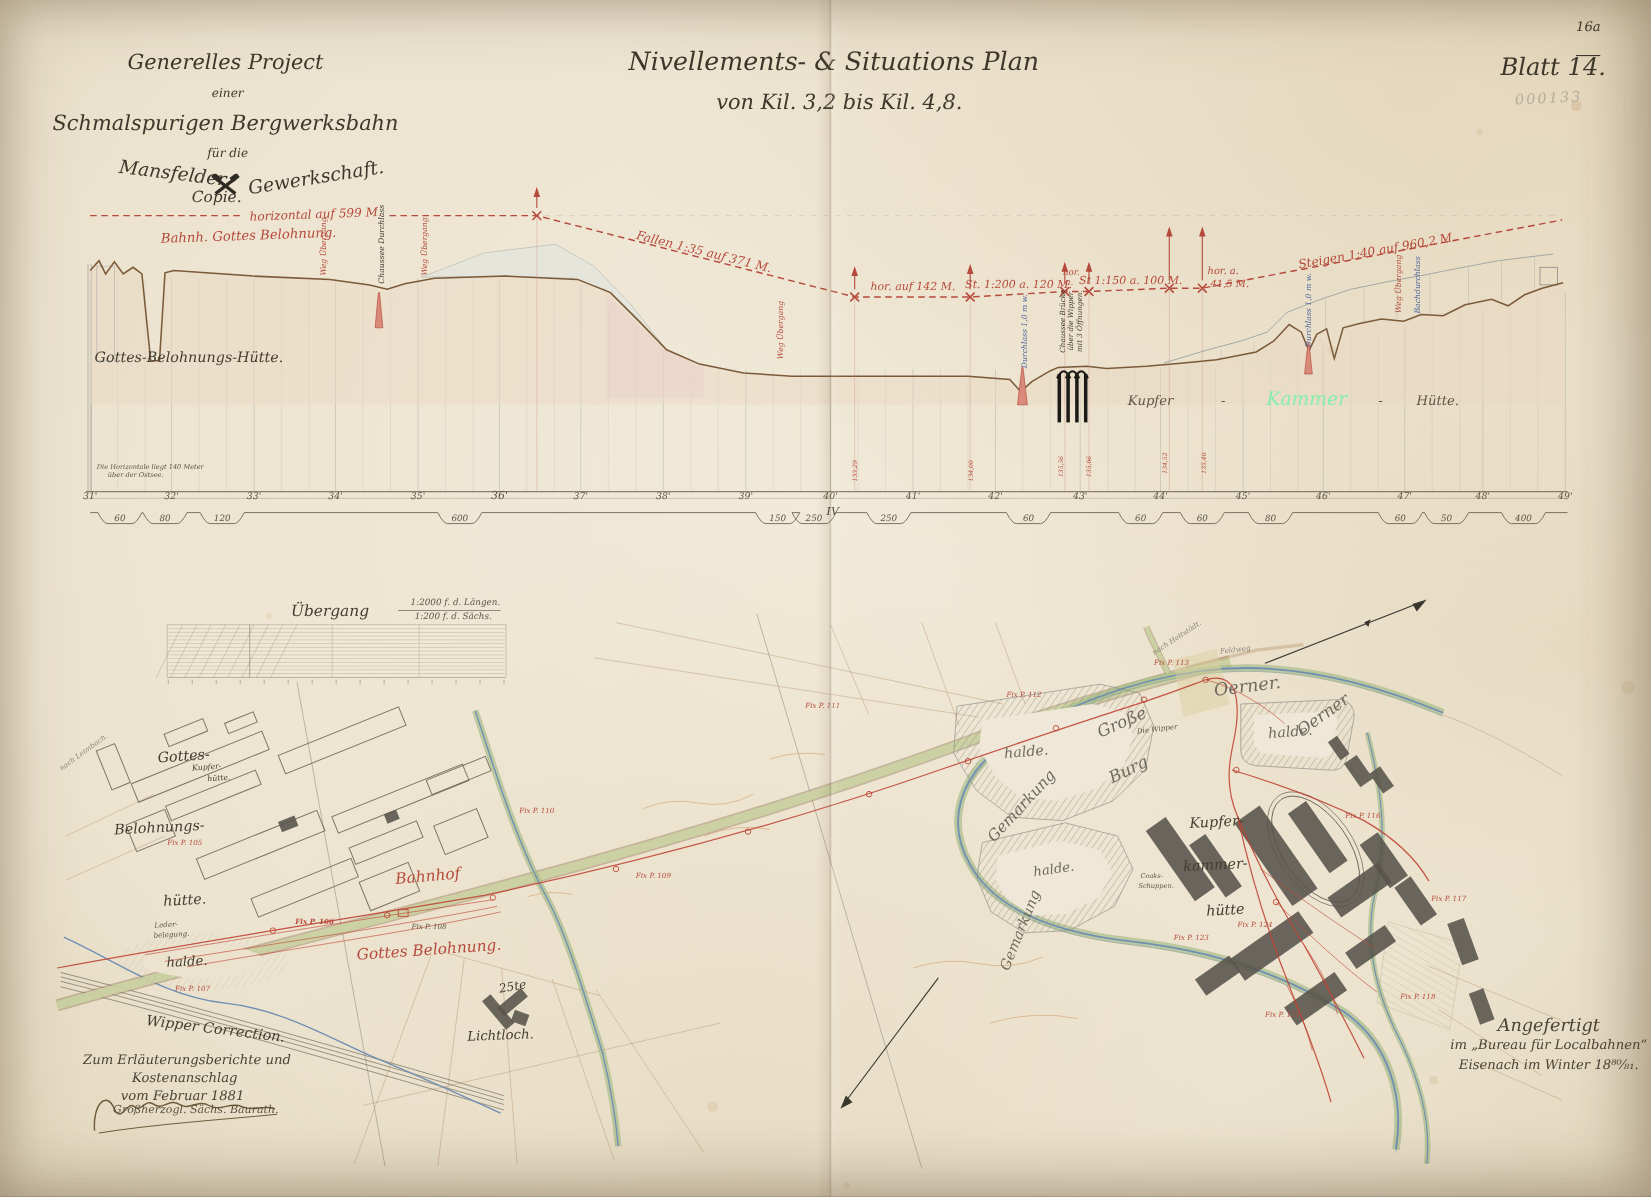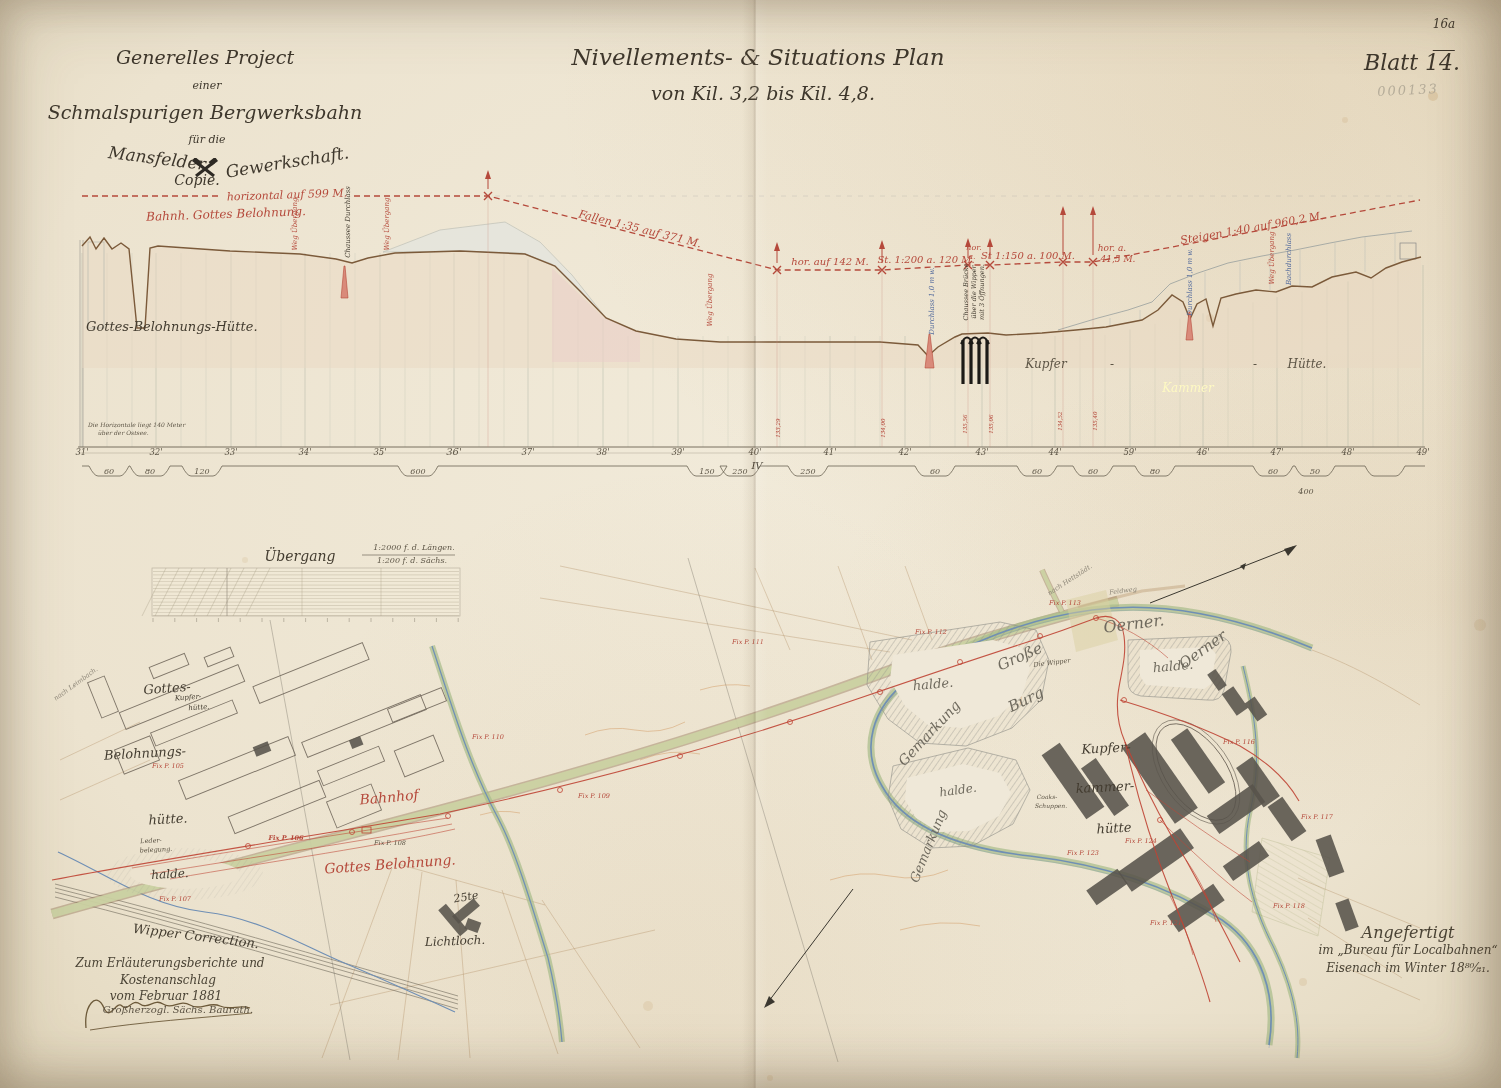--- a/index.html
+++ b/index.html
@@ -469,56 +469,56 @@
       <span class="lbl" style="left: 932px; top: 301px; font-size: 7px; color: rgb(81, 105, 156); transform: translate(-50%, -50%) rotate(-90deg);">Durchlass 1,0 m w.</span>
       <span class="lbl" style="left: 966px; top: 292px; font-size: 6.5px; color: rgb(67, 60, 48); transform: translate(-50%, -50%) rotate(-90deg);">Chaussee Brücke</span>
       <span class="lbl" style="left: 974px; top: 292px; font-size: 6.5px; color: rgb(67, 60, 48); transform: translate(-50%, -50%) rotate(-90deg);">über die Wipper</span>
       <span class="lbl" style="left: 982px; top: 292px; font-size: 6.5px; color: rgb(67, 60, 48); transform: translate(-50%, -50%) rotate(-90deg);">mit 3 Öffnungen.</span>
       <span class="lbl" style="left: 1190px; top: 282px; font-size: 7px; color: rgb(81, 105, 156); transform: translate(-50%, -50%) rotate(-90deg);">Durchlass 1,0 m w.</span>
       <span class="lbl" style="left: 1272px; top: 258px; font-size: 7px; color: rgb(181, 73, 59); transform: translate(-50%, -50%) rotate(-90deg);">Weg Übergang</span>
       <span class="lbl" style="left: 1289px; top: 259px; font-size: 7px; color: rgb(81, 105, 156); transform: translate(-50%, -50%) rotate(-90deg);">Bachdurchlass</span>
       <span class="lbl" style="left: 86px; top: 326px; font-size: 13px; color: rgb(67, 60, 48); transform-origin: left center; transform: translate(0px, -50%) rotate(0deg);">Gottes-Belohnungs-Hütte.</span>
       <span class="lbl" style="left: 1046px; top: 364px; font-size: 12px; color: rgb(93, 85, 70); transform: translate(-50%, -50%) rotate(0deg);">Kupfer</span>
       <span class="lbl" style="left: 1112px; top: 364px; font-size: 12px; color: rgb(93, 85, 70); transform: translate(-50%, -50%) rotate(0deg);">-</span>
-      <span class="lbl" style="left: 1188px; top: 364px; font-size: 12px; color: #fef9c3; transform: translate(-50%, -50%) rotate(0deg); margin-top: 24px;">Kammer</span>
+      <span class="lbl" style="left: 1188px; top: 364px; font-size: 17px; color: #86efac; transform: translate(-50%, -50%) rotate(0deg);">Kammer</span>
       <span class="lbl" style="left: 1255px; top: 364px; font-size: 12px; color: rgb(93, 85, 70); transform: translate(-50%, -50%) rotate(0deg);">-</span>
       <span class="lbl" style="left: 1307px; top: 364px; font-size: 12px; color: rgb(93, 85, 70); transform: translate(-50%, -50%) rotate(0deg);">Hütte.</span>
       <span class="lbl" style="left: 82px; top: 452px; font-size: 8.5px; color: rgb(93, 85, 70); transform: translate(-50%, -50%) rotate(0deg);">31'</span>
       <span class="lbl" style="left: 156px; top: 452px; font-size: 8.5px; color: rgb(93, 85, 70); transform: translate(-50%, -50%) rotate(0deg);">32'</span>
       <span class="lbl" style="left: 231px; top: 452px; font-size: 8.5px; color: rgb(93, 85, 70); transform: translate(-50%, -50%) rotate(0deg);">33'</span>
       <span class="lbl" style="left: 305px; top: 452px; font-size: 8.5px; color: rgb(93, 85, 70); transform: translate(-50%, -50%) rotate(0deg);">34'</span>
       <span class="lbl" style="left: 380px; top: 452px; font-size: 8.5px; color: rgb(93, 85, 70); transform: translate(-50%, -50%) rotate(0deg);">35'</span>
       <span class="lbl" style="left: 454px; top: 452px; font-size: 10px; color: rgb(93, 85, 70); transform: translate(-50%, -50%) rotate(0deg);">36'</span>
       <span class="lbl" style="left: 528px; top: 452px; font-size: 8.5px; color: rgb(93, 85, 70); transform: translate(-50%, -50%) rotate(0deg);">37'</span>
       <span class="lbl" style="left: 603px; top: 452px; font-size: 8.5px; color: rgb(93, 85, 70); transform: translate(-50%, -50%) rotate(0deg);">38'</span>
       <span class="lbl" style="left: 678px; top: 452px; font-size: 8.5px; color: rgb(93, 85, 70); transform: translate(-50%, -50%) rotate(0deg);">39'</span>
       <span class="lbl" style="left: 755px; top: 452px; font-size: 8.5px; color: rgb(93, 85, 70); transform: translate(-50%, -50%) rotate(0deg);">40'</span>
       <span class="lbl" style="left: 830px; top: 452px; font-size: 8.5px; color: rgb(93, 85, 70); transform: translate(-50%, -50%) rotate(0deg);">41'</span>
       <span class="lbl" style="left: 905px; top: 452px; font-size: 8.5px; color: rgb(93, 85, 70); transform: translate(-50%, -50%) rotate(0deg);">42'</span>
       <span class="lbl" style="left: 982px; top: 452px; font-size: 8.5px; color: rgb(93, 85, 70); transform: translate(-50%, -50%) rotate(0deg);">43'</span>
       <span class="lbl" style="left: 1055px; top: 452px; font-size: 8.5px; color: rgb(93, 85, 70); transform: translate(-50%, -50%) rotate(0deg);">44'</span>
-      <span class="lbl" style="left: 1130px; top: 452px; font-size: 8.5px; color: rgb(93, 85, 70); transform: translate(-50%, -50%) rotate(0deg);">59'</span>
+      <span class="lbl" style="left: 1130px; top: 452px; font-size: 8.5px; color: rgb(93, 85, 70); transform: translate(-50%, -50%) rotate(0deg);">45'</span>
       <span class="lbl" style="left: 1203px; top: 452px; font-size: 8.5px; color: rgb(93, 85, 70); transform: translate(-50%, -50%) rotate(0deg);">46'</span>
       <span class="lbl" style="left: 1277px; top: 452px; font-size: 8.5px; color: rgb(93, 85, 70); transform: translate(-50%, -50%) rotate(0deg);">47'</span>
       <span class="lbl" style="left: 1348px; top: 452px; font-size: 8.5px; color: rgb(93, 85, 70); transform: translate(-50%, -50%) rotate(0deg);">48'</span>
       <span class="lbl" style="left: 1423px; top: 452px; font-size: 8.5px; color: rgb(93, 85, 70); transform: translate(-50%, -50%) rotate(0deg);">49'</span>
       <span class="lbl" style="left: 109px; top: 472px; font-size: 8px; color: rgb(93, 85, 70); transform: translate(-50%, -50%) rotate(0deg);">60</span>
       <span class="lbl" style="left: 150px; top: 472px; font-size: 8px; color: rgb(93, 85, 70); transform: translate(-50%, -50%) rotate(0deg);">80</span>
       <span class="lbl" style="left: 202px; top: 472px; font-size: 8px; color: rgb(93, 85, 70); transform: translate(-50%, -50%) rotate(0deg);">120</span>
       <span class="lbl" style="left: 418px; top: 472px; font-size: 8px; color: rgb(93, 85, 70); transform: translate(-50%, -50%) rotate(0deg);">600</span>
       <span class="lbl" style="left: 707px; top: 472px; font-size: 8px; color: rgb(93, 85, 70); transform: translate(-50%, -50%) rotate(0deg);">150</span>
       <span class="lbl" style="left: 740px; top: 472px; font-size: 8px; color: rgb(93, 85, 70); transform: translate(-50%, -50%) rotate(0deg);">250</span>
       <span class="lbl" style="left: 808px; top: 472px; font-size: 8px; color: rgb(93, 85, 70); transform: translate(-50%, -50%) rotate(0deg);">250</span>
       <span class="lbl" style="left: 935px; top: 472px; font-size: 8px; color: rgb(93, 85, 70); transform: translate(-50%, -50%) rotate(0deg);">60</span>
       <span class="lbl" style="left: 1037px; top: 472px; font-size: 8px; color: rgb(93, 85, 70); transform: translate(-50%, -50%) rotate(0deg);">60</span>
       <span class="lbl" style="left: 1093px; top: 472px; font-size: 8px; color: rgb(93, 85, 70); transform: translate(-50%, -50%) rotate(0deg);">60</span>
       <span class="lbl" style="left: 1155px; top: 472px; font-size: 8px; color: rgb(93, 85, 70); transform: translate(-50%, -50%) rotate(0deg);">80</span>
       <span class="lbl" style="left: 1273px; top: 472px; font-size: 8px; color: rgb(93, 85, 70); transform: translate(-50%, -50%) rotate(0deg);">60</span>
       <span class="lbl" style="left: 1315px; top: 472px; font-size: 8px; color: rgb(93, 85, 70); transform: translate(-50%, -50%) rotate(0deg);">50</span>
-      <span class="lbl" style="left: 1306px; top: 472px; font-size: 8px; color: rgb(93, 85, 70); transform: translate(-50%, -50%) rotate(0deg); margin-top: 20px;">400</span>
+      <span class="lbl" style="left: 1385px; top: 472px; font-size: 8px; color: rgb(93, 85, 70); transform: translate(-50%, -50%) rotate(0deg);">400</span>
       <span class="lbl" style="left: 779px; top: 428px; font-size: 5.5px; color: rgb(181, 73, 59); transform: translate(-50%, -50%) rotate(-90deg);">133,29</span>
       <span class="lbl" style="left: 884px; top: 428px; font-size: 5.5px; color: rgb(181, 73, 59); transform: translate(-50%, -50%) rotate(-90deg);">134,00</span>
       <span class="lbl" style="left: 966px; top: 424px; font-size: 5.5px; color: rgb(181, 73, 59); transform: translate(-50%, -50%) rotate(-90deg);">135,56</span>
       <span class="lbl" style="left: 992px; top: 424px; font-size: 5.5px; color: rgb(181, 73, 59); transform: translate(-50%, -50%) rotate(-90deg);">135,06</span>
       <span class="lbl" style="left: 1061px; top: 421px; font-size: 5.5px; color: rgb(181, 73, 59); transform: translate(-50%, -50%) rotate(-90deg);">134,52</span>
       <span class="lbl" style="left: 1096px; top: 421px; font-size: 5.5px; color: rgb(181, 73, 59); transform: translate(-50%, -50%) rotate(-90deg);">135,40</span>
       <span class="lbl" style="left: 88px; top: 425px; font-size: 6px; color: rgb(93, 85, 70); transform-origin: left center; transform: translate(0px, -50%) rotate(0deg);">Die Horizontale liegt 140 Meter</span>
       <span class="lbl" style="left: 98px; top: 433px; font-size: 6px; color: rgb(93, 85, 70); transform-origin: left center; transform: translate(0px, -50%) rotate(0deg);">über der Ostsee.</span>
       <span class="lbl" style="left: 757px; top: 466px; font-size: 10px; color: rgb(67, 60, 48); transform: translate(-50%, -50%) rotate(0deg);">IV</span>
       <span class="lbl" style="left: 300px; top: 556px; font-size: 14px; color: rgb(67, 60, 48); transform: translate(-50%, -50%) rotate(0deg);">Übergang</span>

